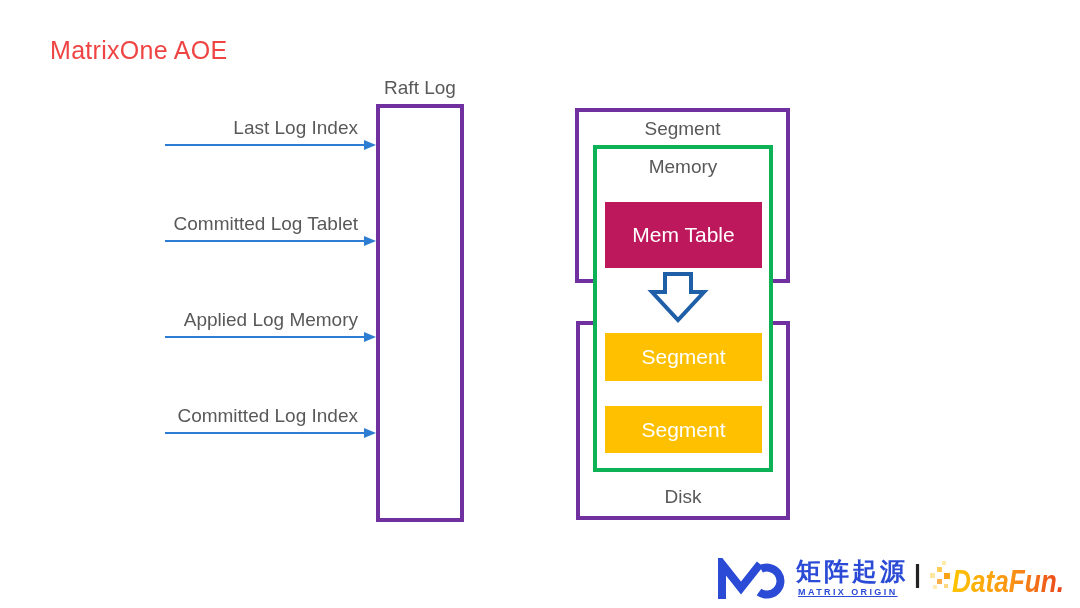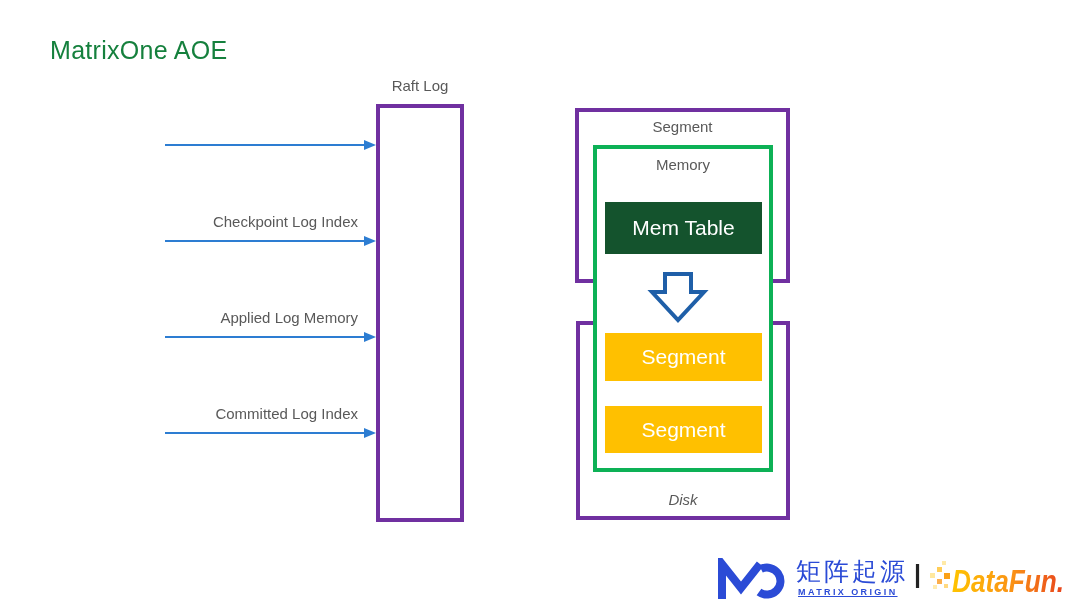--- a/index.html
+++ b/index.html
@@ -7,24 +7,24 @@
     position:relative;
     width:1080px;height:608px;
     background:#ffffff;
     font-family:"Liberation Sans", sans-serif;
     overflow:hidden;
     margin:0 auto;
   }
   .abs{position:absolute;}
   .slide-title{
     left:50px;top:36px;
-    font-size:25px;color:#15803d;letter-spacing:.3px;
+    font-size:25px;color:#ef4444;letter-spacing:.3px;
   }
   .diagram-label{
-    font-size:15px;color:#595959;
+    font-size:19px;color:#595959;
   }
   .raft-log-label{
     left:376px;top:77px;width:88px;text-align:center;
   }
   .raft-log-box{
     left:376px;top:104px;width:80px;height:410px;
     border:4px solid #7030A0;background:#fff;
   }
   .arrow-label{
     left:150px;width:208px;text-align:right;
@@ -44,43 +44,43 @@
     border:4px solid #7030A0;background:#fff;
   }
   .memory-box .box-title{
     position:absolute;top:6px;left:0;width:100%;text-align:center;
   }
   .disk-box{
     left:576px;top:321px;width:206px;height:191px;
     border:4px solid #7030A0;background:#fff;
   }
   .disk-box .box-title{
-    position:absolute;bottom:8px;left:0;width:100%;text-align:center;font-style:italic;
+    position:absolute;bottom:8px;left:0;width:100%;text-align:center;
   }
   .tablet-box{
     left:593px;top:145px;width:172px;height:319px;
     border:4px solid #0DB156;background:#fff;
   }
   .tablet-box .box-title{
     position:absolute;top:7px;left:0;width:100%;text-align:center;
   }
   .fill-box{
     left:605px;width:157px;
     display:flex;align-items:center;justify-content:center;
     color:#ffffff;font-size:21px;
   }
-  .mem-table{top:202px;height:52px;background:#14532d;}
+  .mem-table{top:202px;height:66px;background:#be185d;}
   .segment-1{top:333px;height:48px;background:#FFC000;}
   .segment-2{top:406px;height:47px;background:#FFC000;}
   .down-arrow{left:646px;top:272px;}
   .footer{left:716px;top:552px;width:350px;height:52px;}
   .mo-mark{position:absolute;left:2px;top:6px;}
   .mo-cn{
     position:absolute;left:80px;top:3px;
-    font-size:25px;font-weight:normal;color:#2B4BD6;letter-spacing:3px;white-space:nowrap;
+    font-size:25px;font-weight:bold;color:#2B4BD6;letter-spacing:3px;white-space:nowrap;
   }
   .mo-en{
     position:absolute;left:82px;top:35px;
     font-size:9px;font-weight:bold;color:#2B4BD6;letter-spacing:2.4px;white-space:nowrap;text-decoration:underline;
   }
   .footer-sep{
     position:absolute;left:198px;top:8px;
     font-size:25px;color:#222222;font-weight:bold;
   }
   .datafun{position:absolute;left:214px;top:3px;}
@@ -88,25 +88,26 @@
 </head>
 <body>
 
 <div class="slide">
 
   <div class="abs slide-title">MatrixOne AOE</div>
 
   <div class="abs diagram-label raft-log-label">Raft Log</div>
   <div class="abs raft-log-box"></div>
 
+  <div class="abs diagram-label arrow-label" style="top:117px">Last Log Index</div>
   <div class="abs arrow-line" style="top:144px">
       <span class="arrow-head"></span>
     </div>
 
-  <div class="abs diagram-label arrow-label" style="top:213px">Checkpoint Log Index</div>
+  <div class="abs diagram-label arrow-label" style="top:213px">Committed Log Tablet</div>
   <div class="abs arrow-line" style="top:240px">
       <span class="arrow-head"></span>
     </div>
 
   <div class="abs diagram-label arrow-label" style="top:309px">Applied Log Memory</div>
   <div class="abs arrow-line" style="top:336px">
       <span class="arrow-head"></span>
     </div>
 
   <div class="abs diagram-label arrow-label" style="top:405px">Committed Log Index</div>

